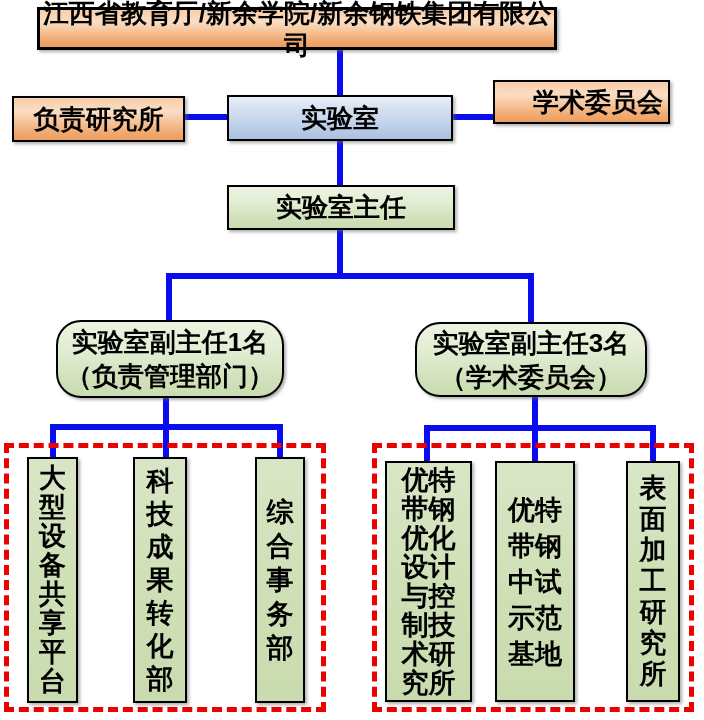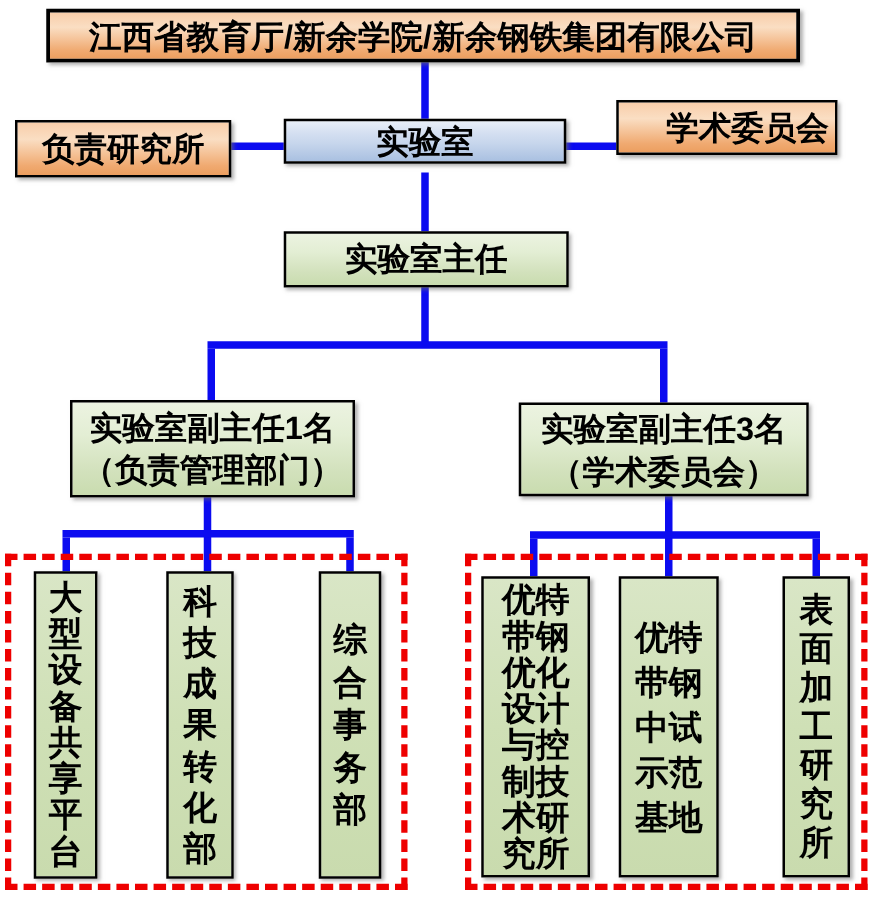--- a/index.html
+++ b/index.html
@@ -21,21 +21,21 @@
     font-weight:bold;
     color:#000000;
     box-shadow:2px 2px 3px rgba(110,110,110,0.55);
   }
   .box span{white-space:pre-line;}
   .orange{background:linear-gradient(180deg,#f8cda9 0%,#fadec3 32%,#f0aa71 82%,#ec9e5f 100%);}
   .blue{background:linear-gradient(180deg,#e9eff8 0%,#d4dff1 30%,#c7d6ec 55%,#a9c0e1 100%);}
   .green{background:linear-gradient(180deg,#ecf3e1 0%,#e3eed4 35%,#d2e1bc 75%,#c9dcaf 100%);}
   .vgreen{background:linear-gradient(180deg,#d9e6c6 0%,#cfe0b6 50%,#c9dbae 100%);}
   .f26{font-size:26px;line-height:32px;}
-  .f25{font-size:26px;line-height:34px;}
+  .f25{font-size:26px;line-height:34px;border-radius:25px;}
   .vtext{font-size:27px;font-weight:bold;}
   .lh29{line-height:29px;}
   .lh31{line-height:31px;}
   .lh33{line-height:33px;}
   .lh34{line-height:34px;}
   .lh36{line-height:36px;}
   .line{position:absolute;background:#0b0bf0;}
   .group{
     position:absolute;
     box-sizing:border-box;
@@ -63,29 +63,29 @@
   <div class="line" style="left:277px;top:430px;width:6px;height:27px;"></div>
 
   <div class="line" style="left:532px;top:397px;width:6px;height:64px;"></div>
   <div class="line" style="left:424px;top:425px;width:232px;height:6px;"></div>
   <div class="line" style="left:424px;top:431px;width:6px;height:30px;"></div>
   <div class="line" style="left:650px;top:431px;width:6px;height:30px;"></div>
 
   <div class="group" style="left:4px;top:443px;width:322px;height:269px;"></div>
   <div class="group" style="left:372px;top:443px;width:322px;height:269px;"></div>
 
-  <div class="box orange f26" style="left:37px;top:7px;width:603px;height:43px;border-width:3px;">
+  <div class="box orange f26" style="left:37px;top:7px;width:520px;height:43px;border-width:3px;">
     <span>江西省教育厅/新余学院/新余钢铁集团有限公司</span>
   </div>
 
   <div class="box orange f26" style="left:12px;top:96px;width:173px;height:46px;">
     <span>负责研究所</span>
   </div>
 
-  <div class="box blue f26" style="left:227px;top:95px;width:226px;height:36px;">
+  <div class="box blue f26" style="left:227px;top:95px;width:226px;height:46px;">
     <span>实验室</span>
   </div>
 
   <div class="box orange f26" style="left:493px;top:80px;width:177px;height:44px;padding-left:33px;">
     <span>学术委员会</span>
   </div>
 
   <div class="box green f26" style="left:227px;top:185px;width:228px;height:45px;font-family:Liberation Serif, serif;">
     <span>实验室主任</span>
   </div>

